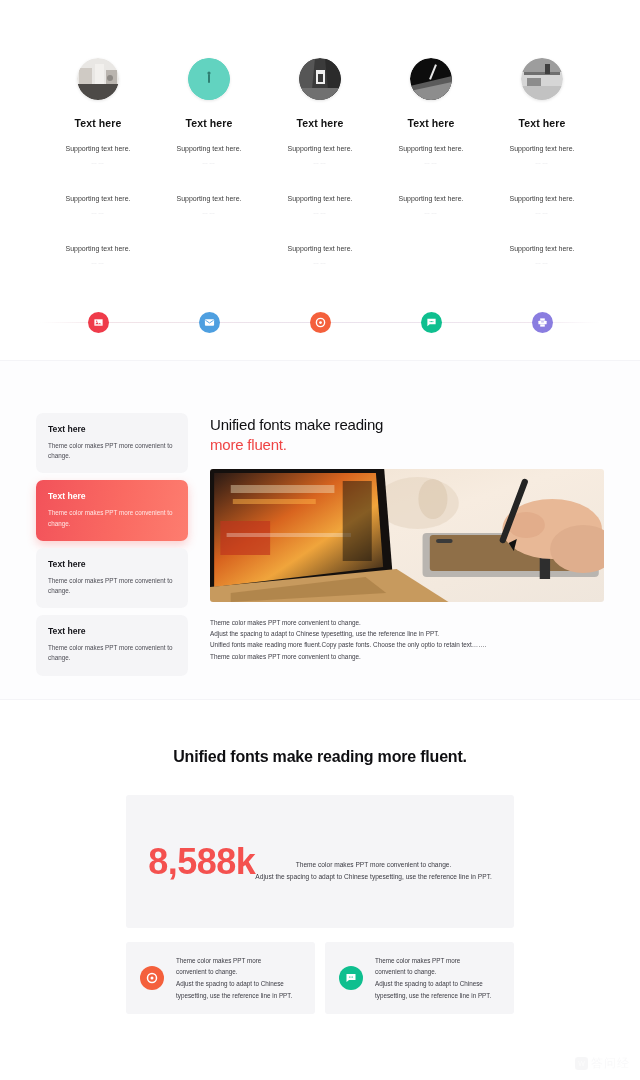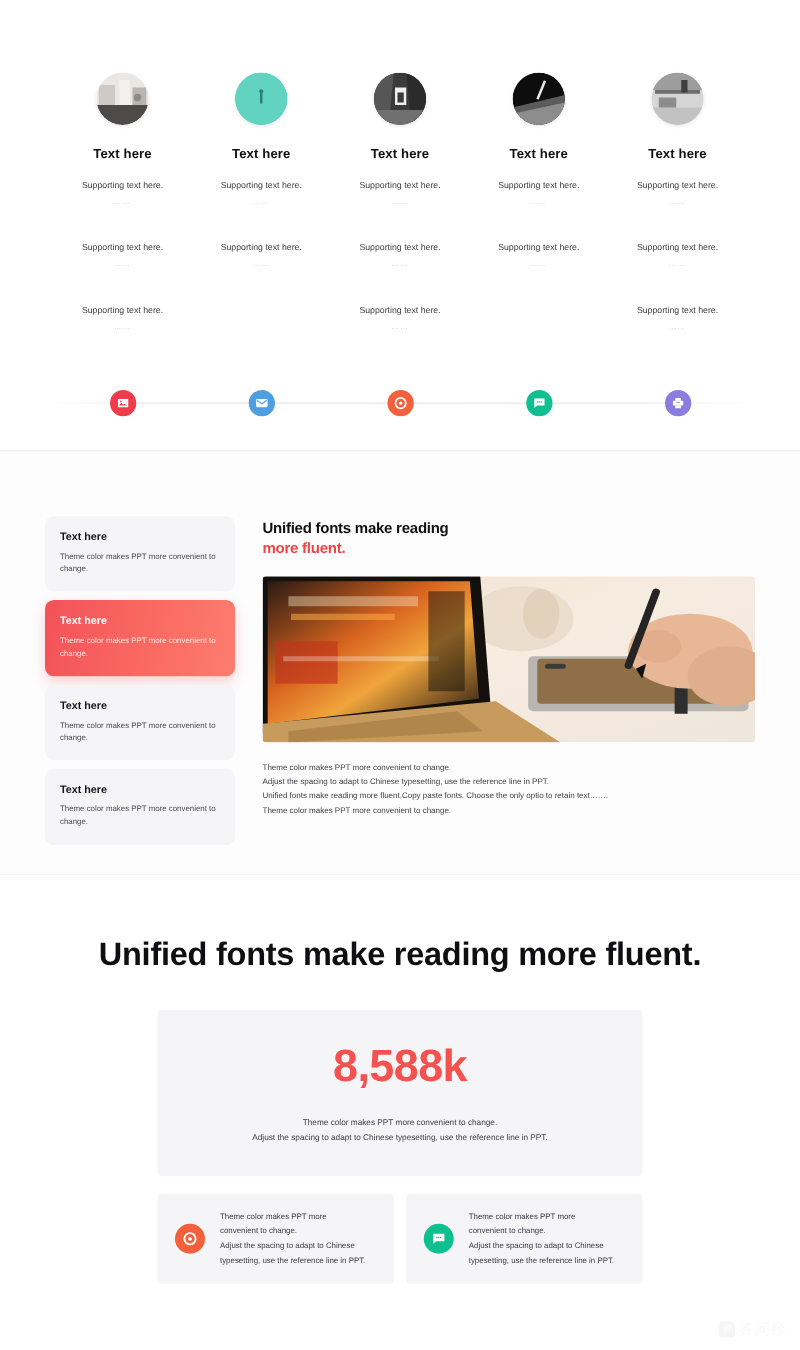--- a/index.html
+++ b/index.html
@@ -158,22 +158,22 @@
   .list-card.active .lc-title { color:#ffffff; }
   .lc-body {
     font-size:6.3px;
     line-height:1.62;
     color:#4a4a52;
   }
   .list-card.active .lc-body { color:#ffe6e4; }
 
   .right-col { flex:1; padding-top:2px; }
   .s2-head {
-    font-size:12px;
-    font-weight:bold;
+    font-size:15px;
+    font-weight:normal;
     line-height:1.32;
     color:#0f0f12;
     letter-spacing:-0.2px;
   }
   .s2-head .accent { color:#ef4444; }
   .s2-photo {
     margin-top:14px;
     width:100%;
     height:133px;
     border-radius:3px;
@@ -190,32 +190,31 @@
 
   
   .section-three {
     position:relative;
     background:#ffffff;
     padding:48px 0 0 0;
     height:380px;
   }
   .s3-head {
     text-align:center;
-    font-size:26px;
+    font-size:16px;
     font-weight:bold;
     color:#0f0f12;
     letter-spacing:-0.2px;
   }
   .stat-panel {
     margin:29px 126px 0 126px;
     background:#f5f5f7;
     border-radius:3px;
     height:133px;
     display:flex;
-    flex-direction:column;
     align-items:center;
     justify-content:center;
   }
   .stat-number {
     font-size:36px;
     font-weight:bold;
     color:#f4514f;
     letter-spacing:-0.5px;
   }
   .stat-sub {

